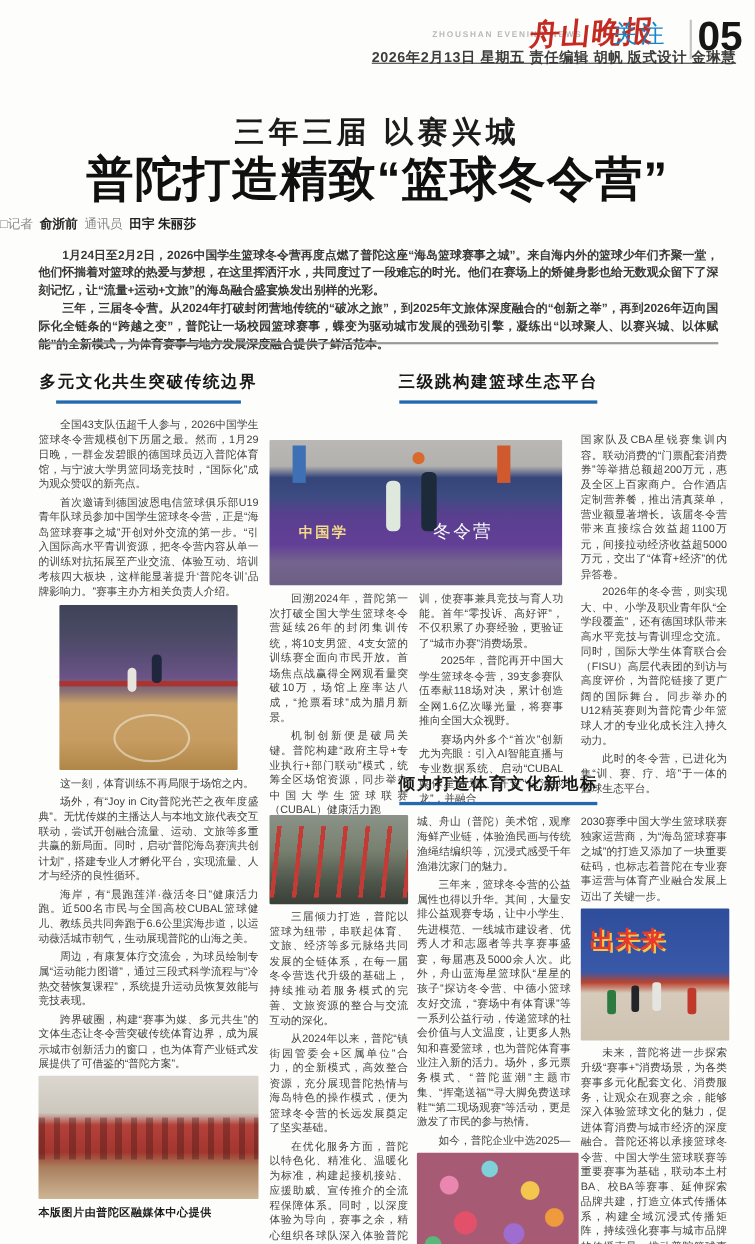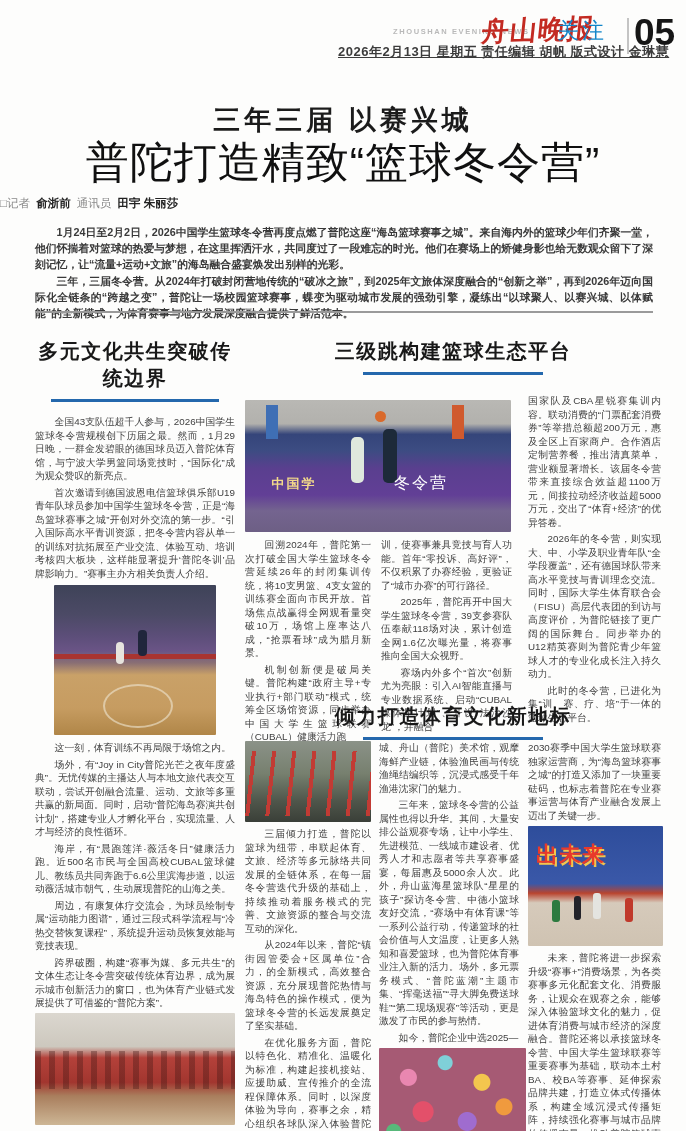--- a/index.html
+++ b/index.html
@@ -9,30 +9,30 @@
   .masthead{position:absolute;left:0;top:0;width:100%;height:78px;}
   .mh-english{position:absolute;left:393px;top:27px;font-size:7.5px;letter-spacing:1.6px;color:#b9b9b9;font-weight:bold;}
   .mh-logo{position:absolute;left:482px;top:12px;font-size:27px;font-weight:bold;color:#c32a22;
            font-family:"DejaVu Serif","Liberation Serif",serif;transform:skewX(-8deg) rotate(-2deg);letter-spacing:1px;}
   .mh-dateline{position:absolute;left:338px;top:43px;font-size:13px;font-weight:bold;color:#3c3c3c;letter-spacing:.5px;text-decoration:underline;}
   .mh-section{position:absolute;left:557px;top:16px;font-size:22px;font-weight:400;color:#1386c9;letter-spacing:3px;}
   .mh-bar{position:absolute;left:627px;top:18px;width:2px;height:36px;background:#c4c4c4;}
   .mh-page{position:absolute;left:634px;top:12px;font-size:37px;font-weight:800;color:#161616;}
   
   .kicker{position:absolute;left:0;top:102px;width:100%;text-align:center;font-size:27px;font-weight:800;color:#1b1b1b;letter-spacing:4px;}
-  .maintitle{position:absolute;left:0;top:134px;width:100%;text-align:center;font-size:43px;font-weight:400;color:#101010;letter-spacing:1px;}
+  .maintitle{position:absolute;left:0;top:134px;width:100%;text-align:center;font-size:43px;font-weight:700;color:#101010;letter-spacing:1px;}
   .byline{position:absolute;left:0;top:196px;width:100%;text-align:left;font-size:11.5px;color:#8a8a8a;}
   .byline b{color:#222;font-weight:bold;margin:0 3px;}
   
   .lead{position:absolute;left:35px;top:224px;width:618px;font-size:10.8px;line-height:16.2px;
         color:#393939;font-weight:600;text-align:justify;}
   .lead p{margin:0;text-indent:2em;}
   .rule{position:absolute;left:35px;top:311px;width:618px;height:2px;background:#9a9a9a;}
   
-  .sec-h{text-align:center;font-size:20px;font-weight:800;color:#181818;letter-spacing:1.5px;margin:0;}
+  .sec-h{text-align:center;font-size:15px;font-weight:800;color:#181818;letter-spacing:1.5px;margin:0;}
   .sec-u{height:3px;background:#2468ad;margin:7px auto 0;}
   
   .bt{font-size:9.8px;line-height:13.5px;text-align:justify;color:#3f3f3f;}
   .bt p{margin:0 0 3px;text-indent:2em;}
   .bt p.noind{text-indent:0;}
   
   .leftcol{position:absolute;left:35px;top:338px;width:200px;}
   .leftcol .sec-u{width:168px;}
   .leftcol .bt{margin-top:13px;}
   .secA{position:absolute;left:245px;top:338px;width:416px;height:365px;}
@@ -151,21 +151,21 @@
       <div class="pg"></div>
       <div class="pb"></div>
       <div class="t1">中国学</div>
       <div class="t2">冬令营</div>
     </div>
     <div class="abscol bt" style="left:0;top:200px;width:126px;">
       <p>回溯2024年，普陀第一次打破全国大学生篮球冬令营延续26年的封闭集训传统，将10支男篮、4支女篮的训练赛全面向市民开放。首场焦点战赢得全网观看量突破10万，场馆上座率达八成，“抢票看球”成为腊月新景。</p>
       <p>机制创新便是破局关键。普陀构建“政府主导+专业执行+部门联动”模式，统筹全区场馆资源，同步举办中国大学生篮球联赛（CUBAL）健康活力跑</p>
     </div>
     <div class="abscol bt" style="left:136px;top:200px;width:131px;">
-      <p class="noind">训，使赛事兼具竞技与育人功能。首年“零投诉、高好评”，不仅积累了办赛经验，更验证了“城市办赛”的可行路径。</p>
+      <p class="noind">训，使赛事兼具竞技与育人功能。首年“零投诉、高好评”，不仅积累了办赛经验，更验证了“城市办赛”消费场景。</p>
       <p>2025年，普陀再开中国大学生篮球冬令营，39支参赛队伍奉献118场对决，累计创造全网1.6亿次曝光量，将赛事推向全国大众视野。</p>
       <p>赛场内外多个“首次”创新尤为亮眼：引入AI智能直播与专业数据系统、启动“CUBAL媒体星计划”、开设“法治沙龙”，并融合</p>
     </div>
     <div class="abscol bt" style="left:283px;top:56px;width:133px;">
       <p class="noind">国家队及CBA星锐赛集训内容。联动消费的“门票配套消费券”等举措总额超200万元，惠及全区上百家商户。合作酒店定制营养餐，推出清真菜单，营业额显著增长。该届冬令营带来直接综合效益超1100万元，间接拉动经济收益超5000万元，交出了“体育+经济”的优异答卷。</p>
       <p>2026年的冬令营，则实现大、中、小学及职业青年队“全学段覆盖”，还有德国球队带来高水平竞技与青训理念交流。同时，国际大学生体育联合会（FISU）高层代表团的到访与高度评价，为普陀链接了更广阔的国际舞台。同步举办的U12精英赛则为普陀青少年篮球人才的专业化成长注入持久动力。</p>
       <p>此时的冬令营，已进化为集“训、赛、疗、培”于一体的篮球生态平台。</p>
     </div>
   </div>
 

